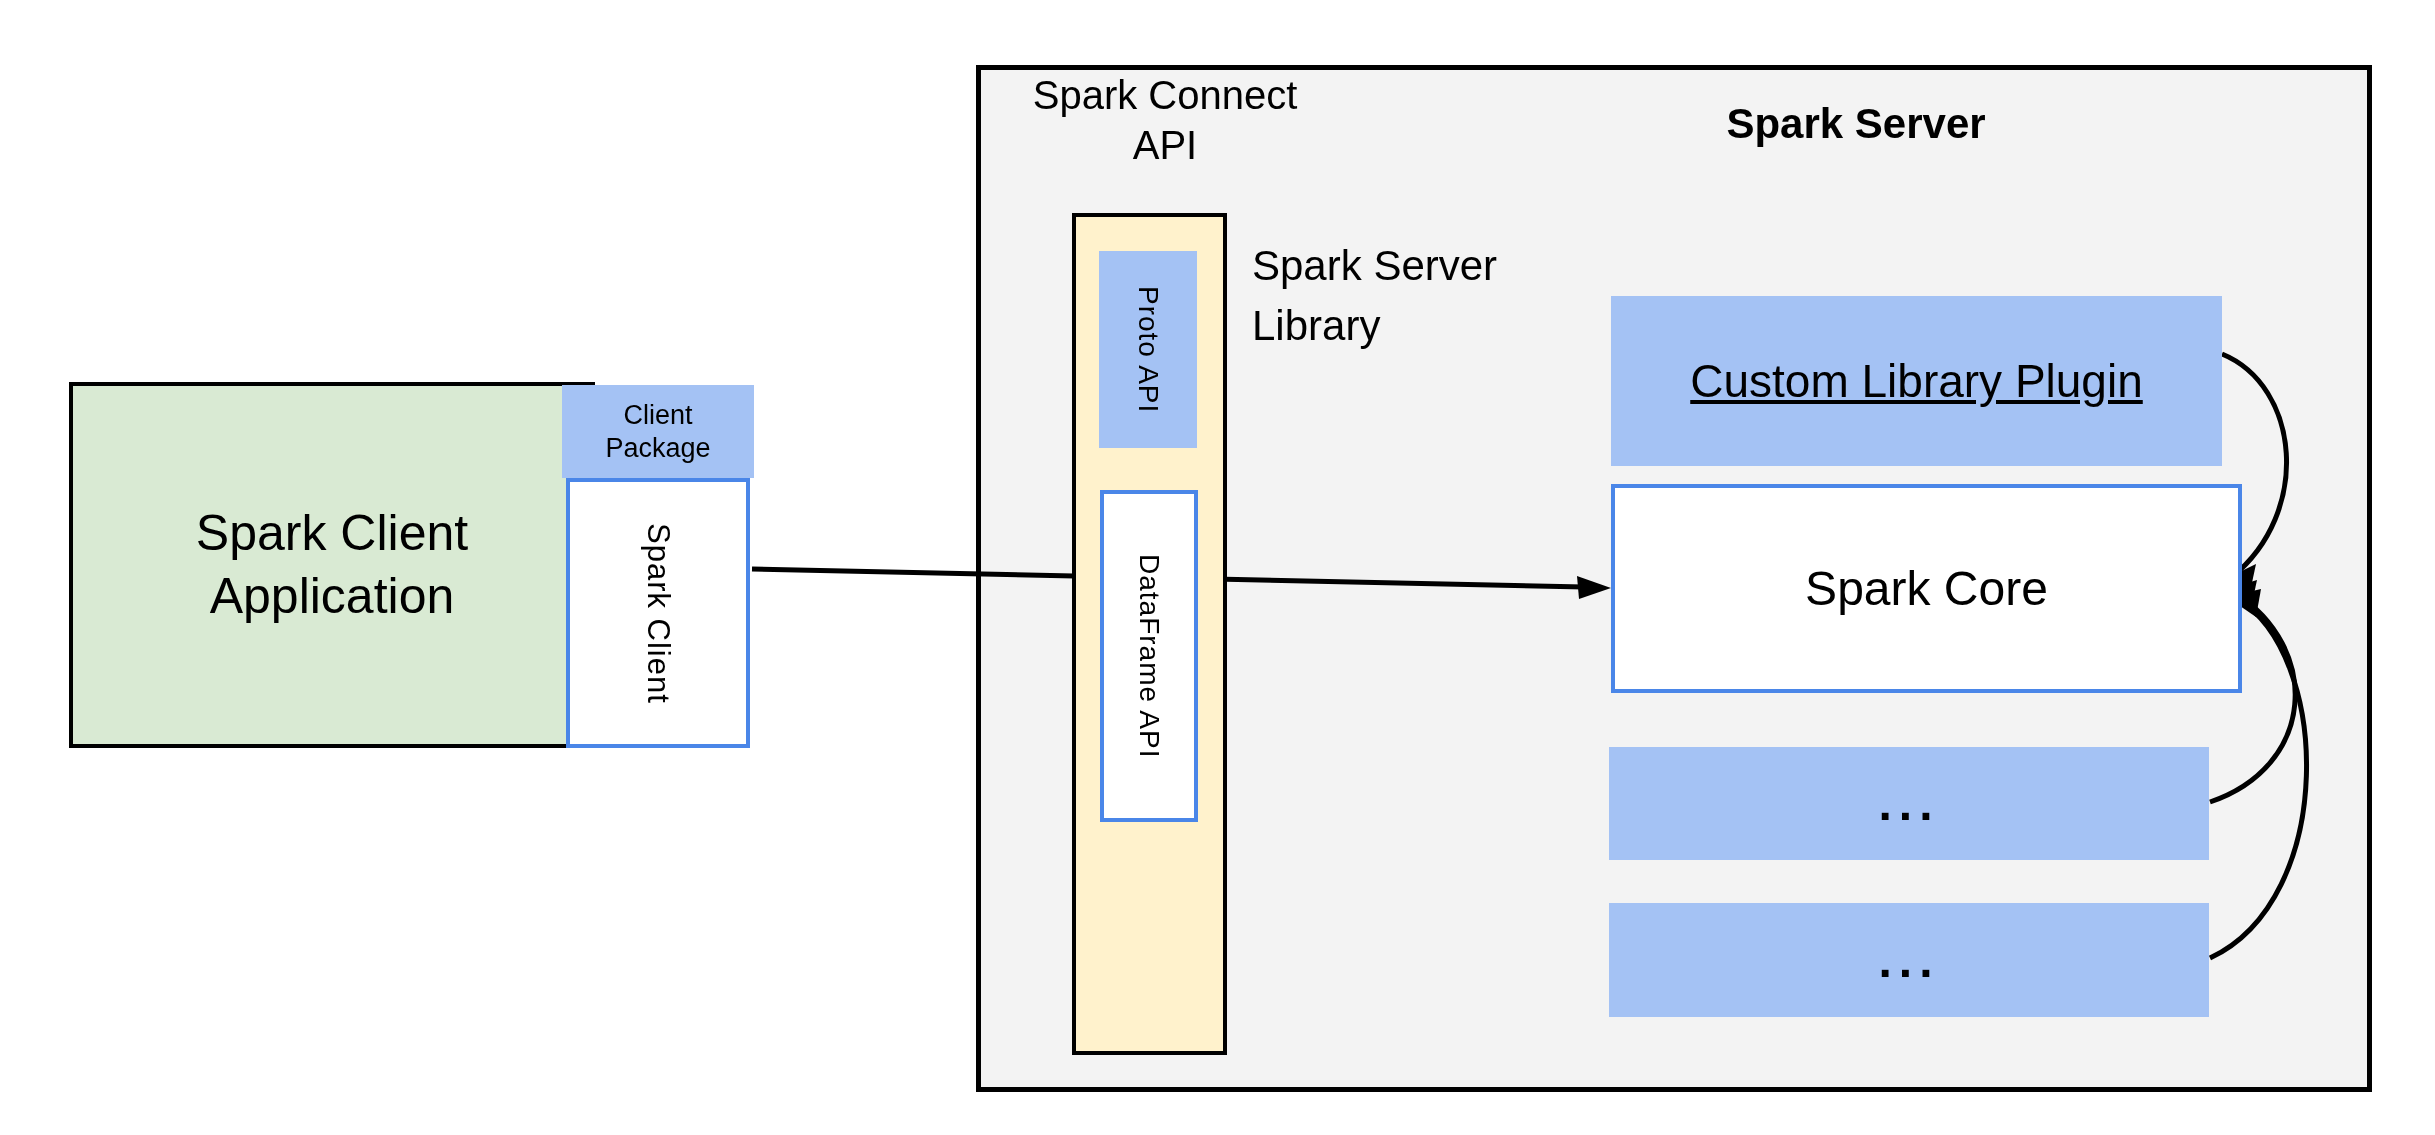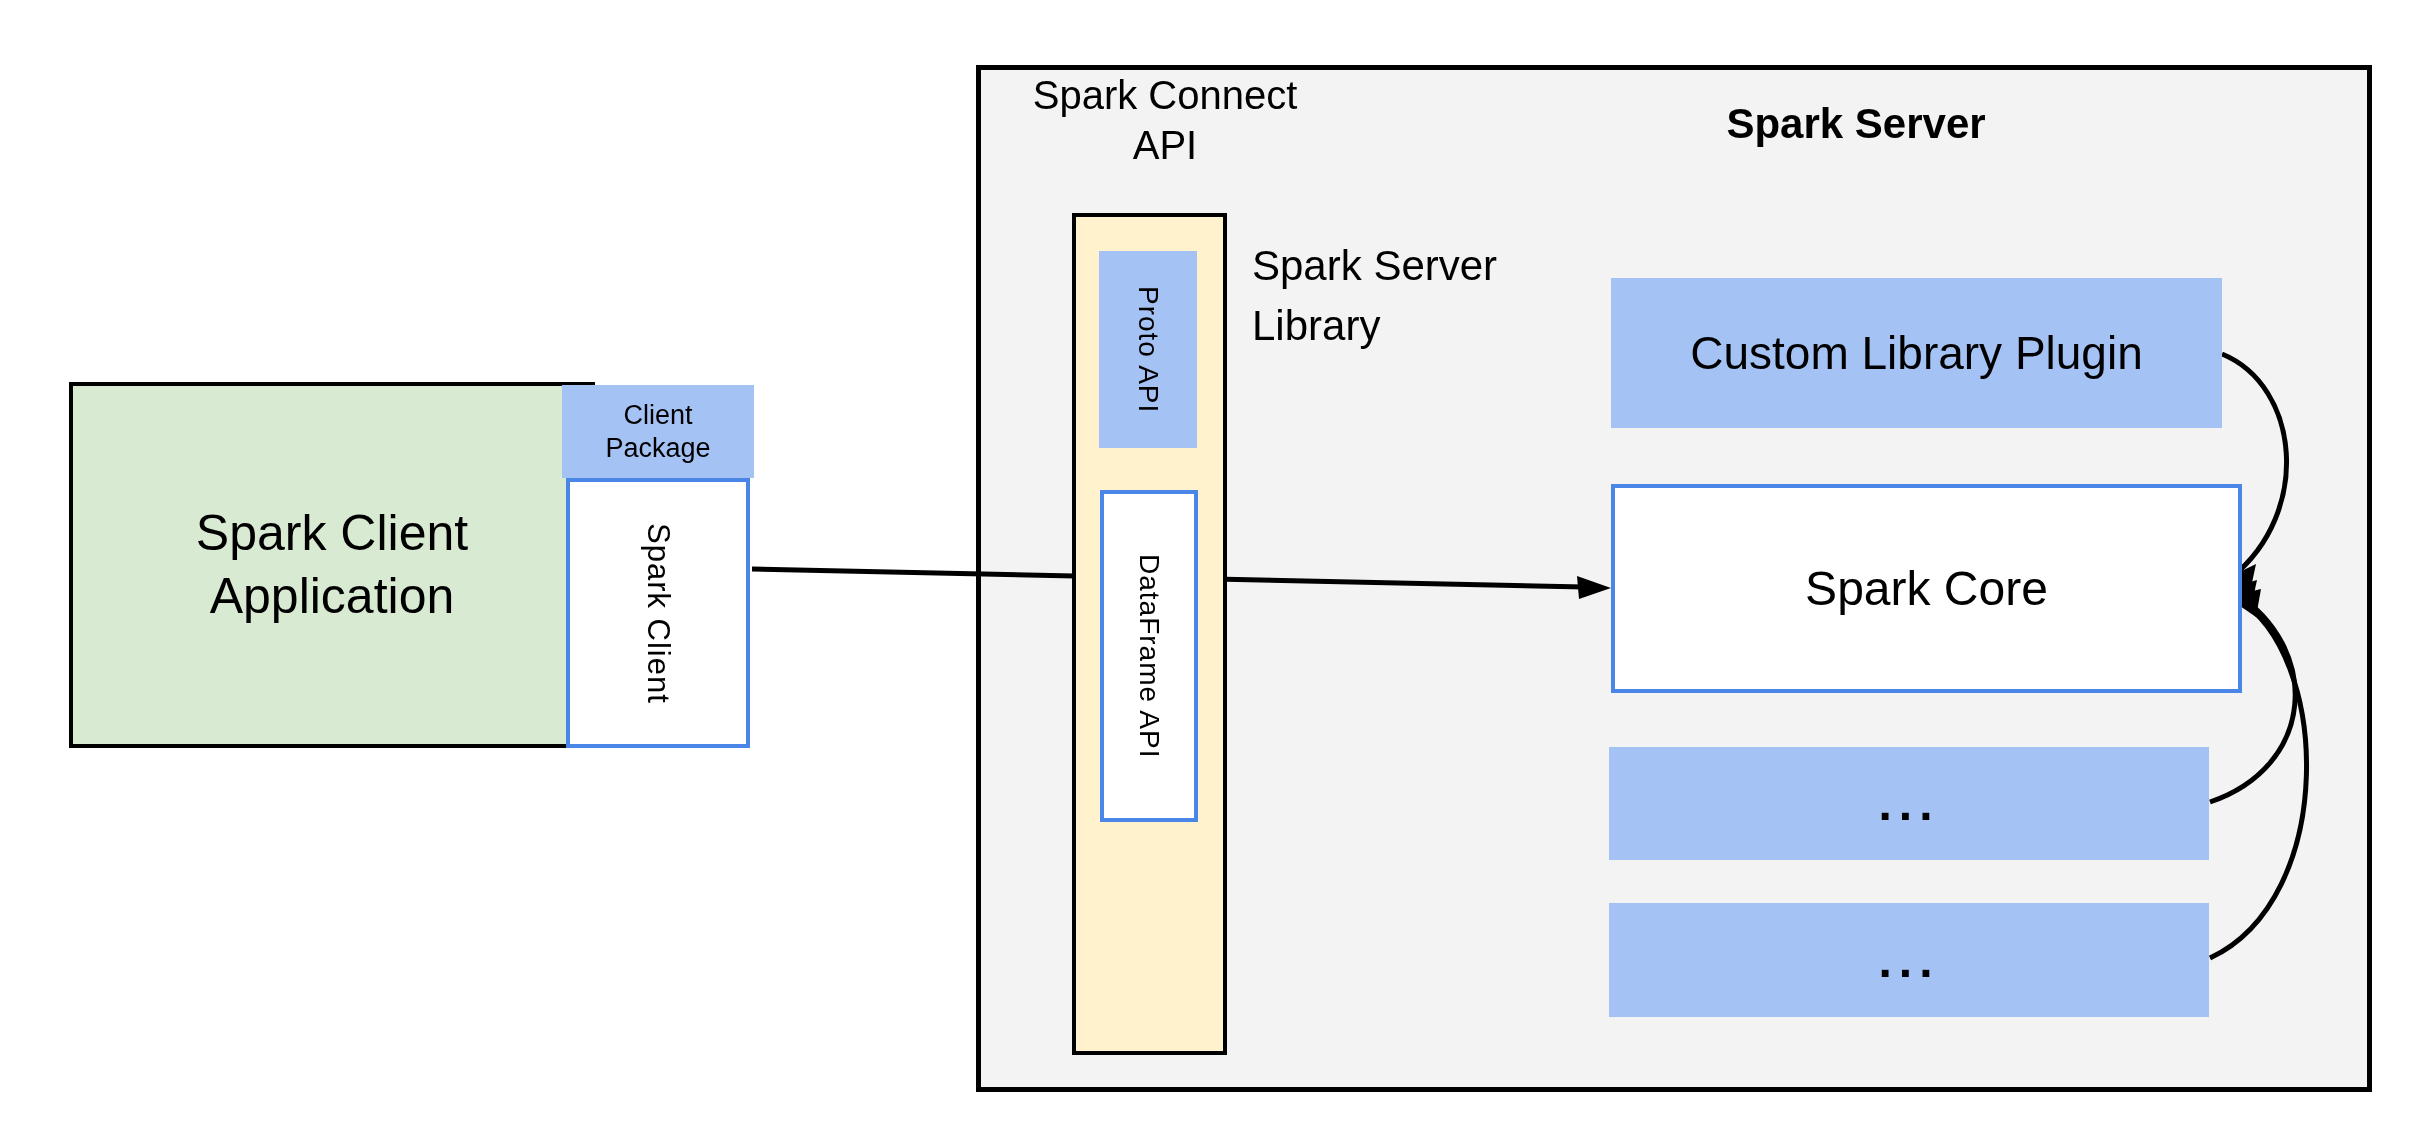--- a/index.html
+++ b/index.html
@@ -15,21 +15,21 @@
   .pre{white-space:pre-line;}
 
   
   .server-container{left:976px;top:65px;width:1396px;height:1027px;background:var(--server_bg);border:5px solid var(--black);}
   .green-box{left:69px;top:382px;width:526px;height:366px;background:var(--green_fill);border:4px solid var(--black);font-size:50px;line-height:63px;}
   .pkg-box{left:562px;top:385px;width:192px;height:93px;background:var(--blue_fill);font-size:27px;line-height:33px;}
   .spark-client-box{left:566px;top:478px;width:184px;height:270px;background:#fff;border:4px solid var(--blue_border);}
   .yellow-box{left:1072px;top:213px;width:155px;height:842px;background:var(--yellow_fill);border:4px solid var(--black);}
   .proto-box{left:1099px;top:251px;width:98px;height:197px;background:var(--blue_fill);}
   .dataframe-box{left:1100px;top:490px;width:98px;height:332px;background:#fff;border:4px solid var(--blue_border);}
-  .plugin-box{left:1611px;top:278px;width:611px;height:150px;background:var(--blue_fill);font-size:46px;}
+  .plugin-box{left:1611px;top:296px;width:611px;height:170px;background:var(--blue_fill);font-size:46px;text-decoration:underline;}
   .core-box{left:1611px;top:484px;width:631px;height:209px;background:#fff;border:4px solid var(--blue_border);font-size:48px;}
   .dots-box-1{left:1609px;top:747px;width:600px;height:113px;background:var(--blue_fill);}
   .dots-box-2{left:1609px;top:903px;width:600px;height:114px;background:var(--blue_fill);}
   .dots{font-size:48px;font-weight:700;letter-spacing:7px;}
 
   
   .connect-title{left:965px;top:70px;width:400px;text-align:center;font-size:40px;line-height:50px;}
   .server-title{left:1606px;top:100px;width:500px;text-align:center;font-size:42px;font-weight:700;}
   .library-label{left:1252px;top:236px;font-size:42px;line-height:60px;text-align:left;}
 

